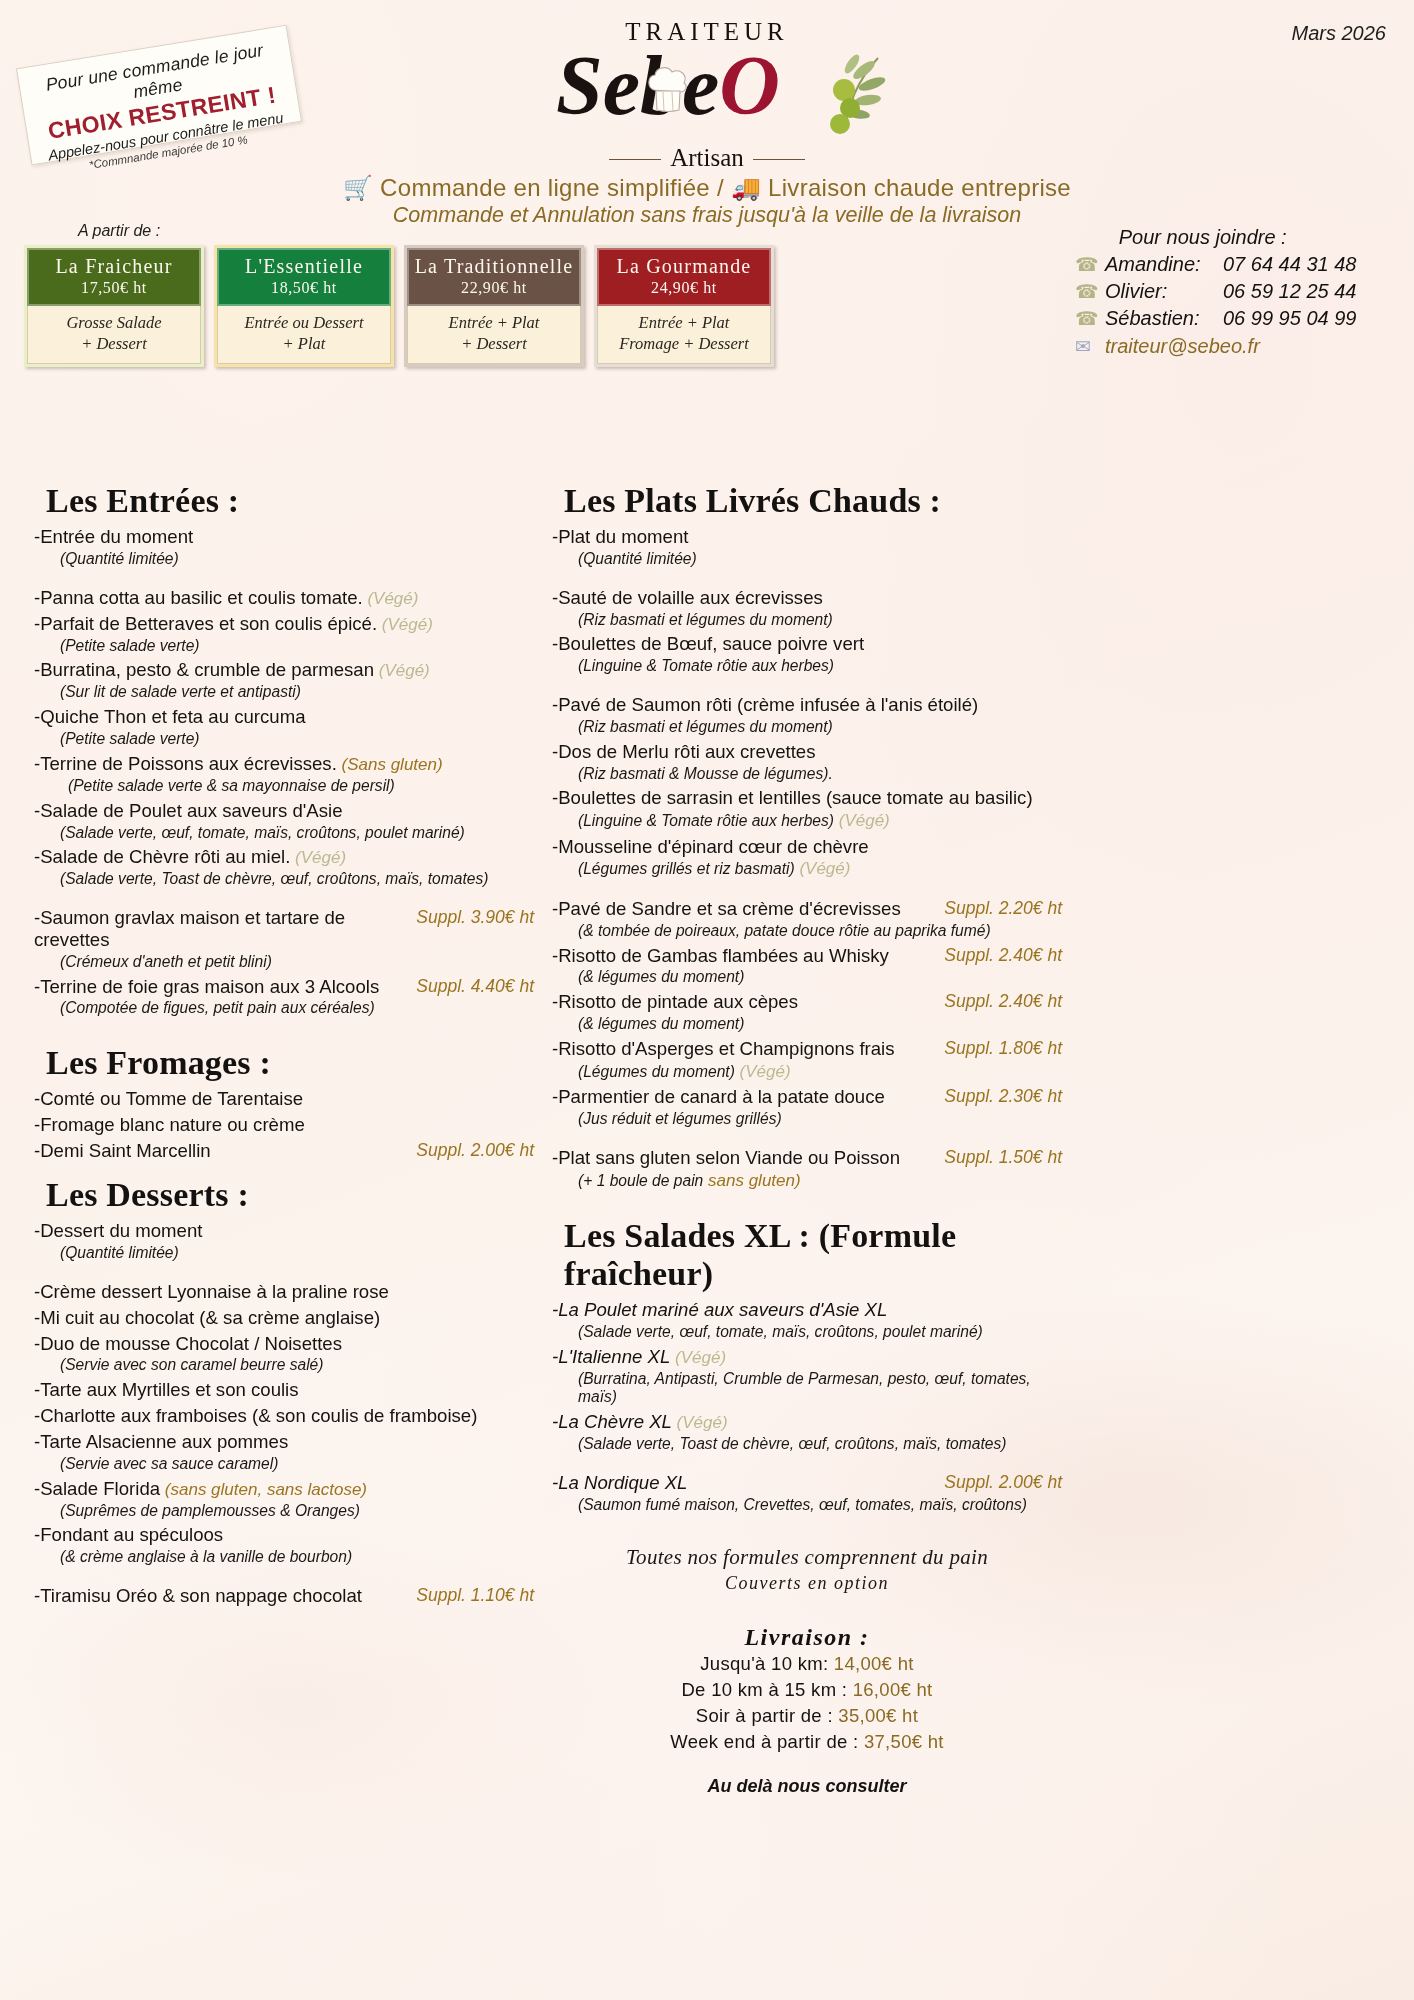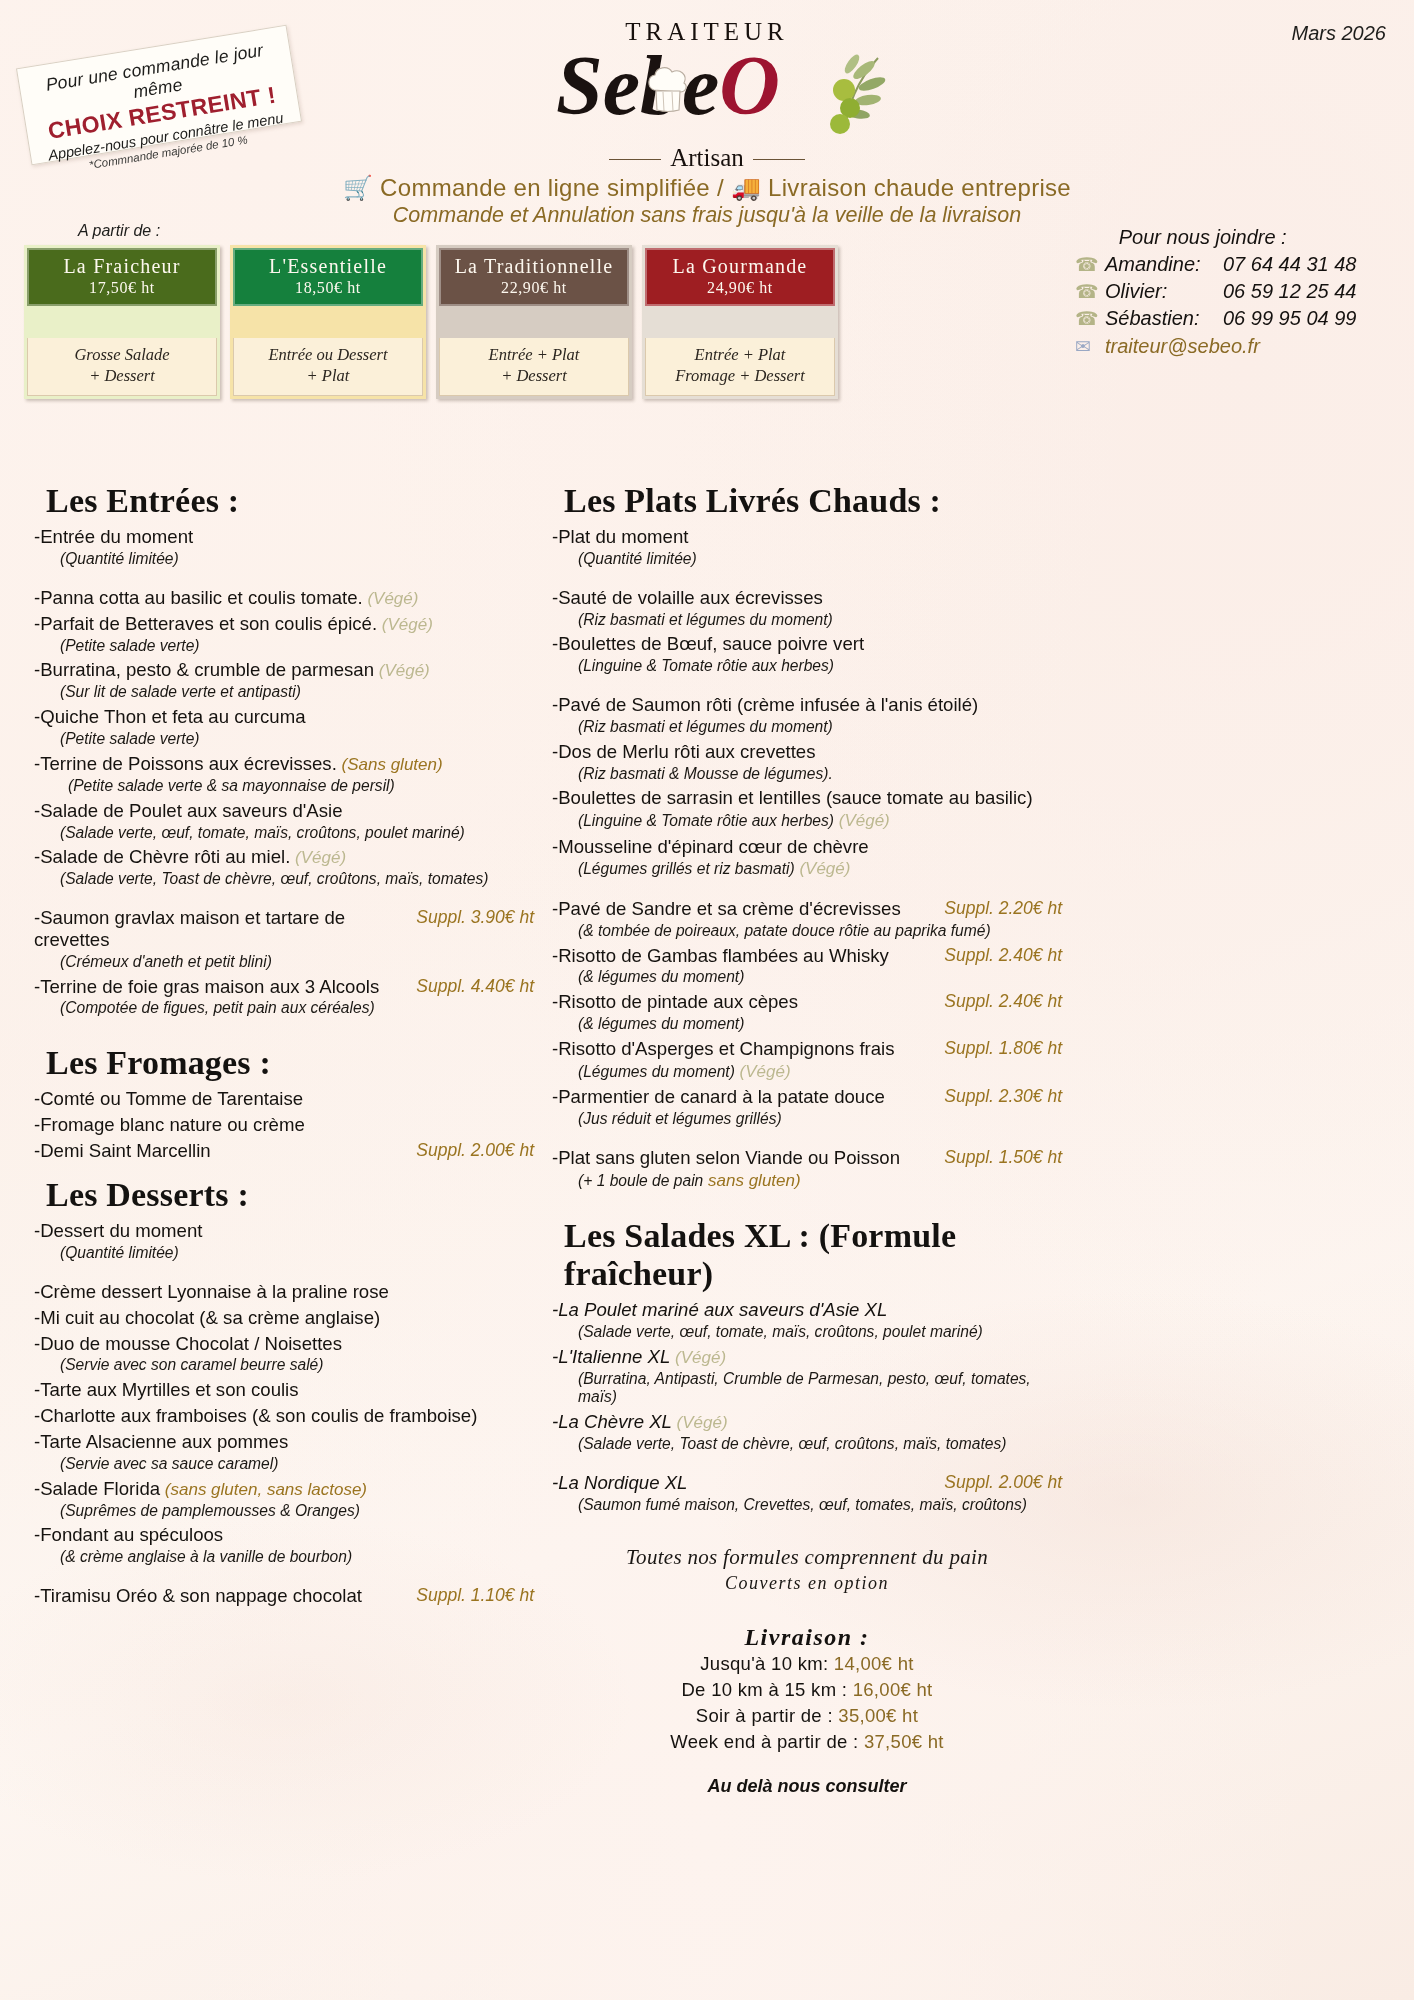--- a/index.html
+++ b/index.html
@@ -69,34 +69,33 @@
   .ligne .sep{color:#8a6a25;}
   .ligne2{
     position:absolute;left:0;right:0;top:203px;text-align:center;
     font-size:21.5px;font-style:italic;color:#8a6a25;
   }
 
   .apartir{position:absolute;left:78px;top:222px;font-size:16px;font-style:italic;color:#1d1d1b;}
 
   
   .formulas{position:absolute;left:24px;top:245px;display:flex;gap:10px;}
-  .formula{width:196px;padding:3px;box-sizing:border-box;box-shadow:2px 2px 3px rgba(90,70,55,.30);}
+  .formula{width:180px;padding:3px;box-sizing:border-box;box-shadow:2px 2px 3px rgba(90,70,55,.30);}
   .formula .top{
     border:2px solid rgba(255,255,255,.35);
     text-align:center;padding:5px 2px 7px;
     font-family:"Liberation Serif",serif;color:#fdf8ef;
   }
   .formula .name{font-size:20px;letter-spacing:1.2px;line-height:1.15;}
   .formula .price{font-size:16px;letter-spacing:.6px;margin-top:1px;}
   .formula .bot{
     background:#fbf0d9;border:1px solid rgba(160,130,90,.35);border-top:none;
     text-align:center;padding:7px 2px 9px;
     font-family:"Liberation Serif",serif;font-style:italic;font-size:16.5px;color:#2b2620;
     line-height:1.25;
-    margin-top:32px;
   }
   .f-green{background:#e9f0c8;}
   .f-green .top{background:#4a6b1c;}
   .f-gold{background:#f6e3a8;}
   .f-gold .top{background:#15803d;}
   .f-brown{background:#d6ccc2;}
   .f-brown .top{background:#6b5246;}
   .f-red{background:#e5ded5;}
   .f-red .top{background:#9e1e22;}
 

